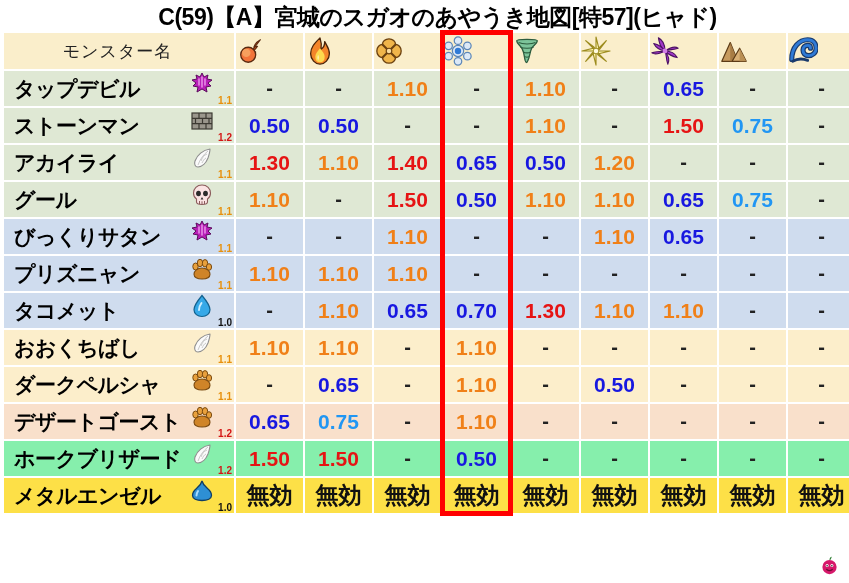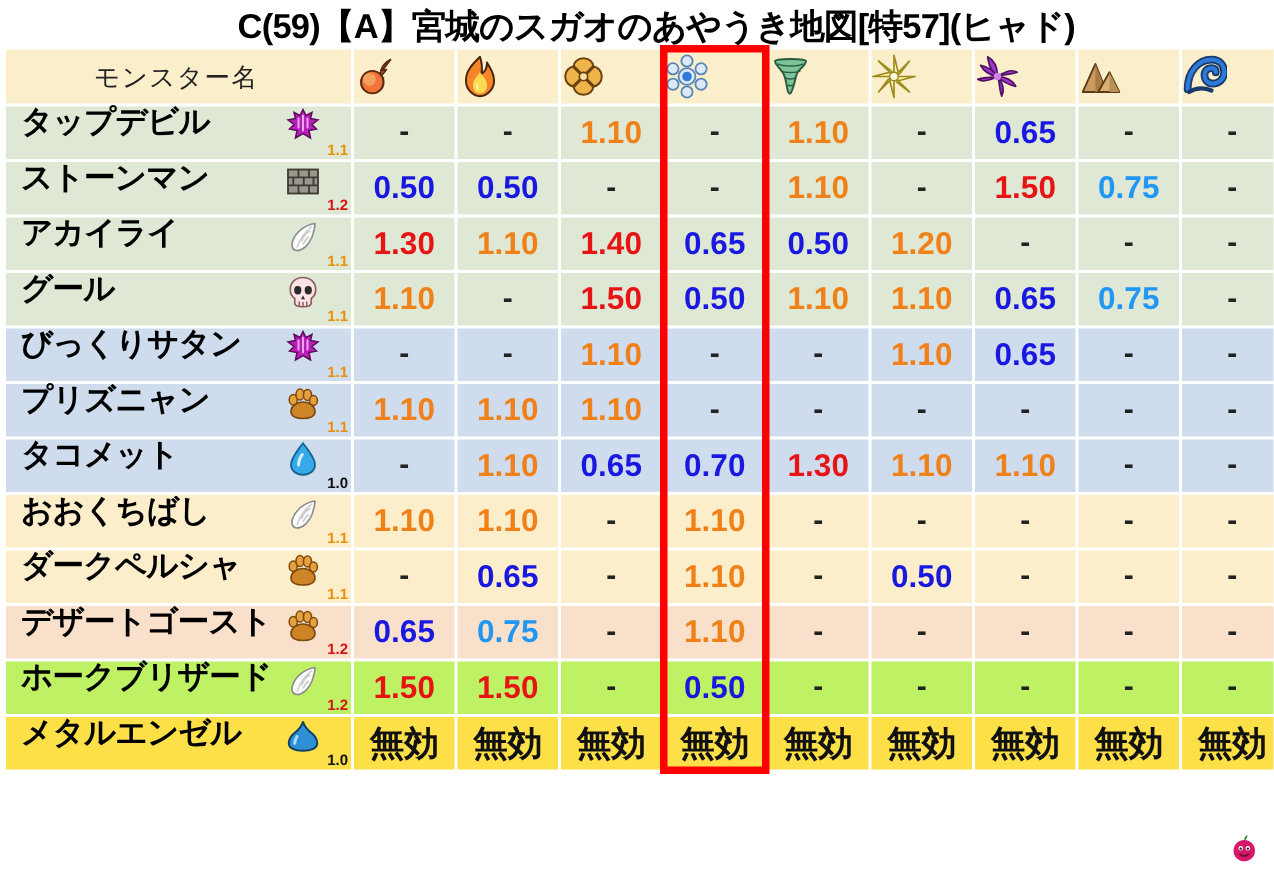--- a/index.html
+++ b/index.html
@@ -54,21 +54,21 @@
     text-align:center;
     font-size:21px;
     font-weight:bold;
   }
   td.name{
     text-align:left;
     padding:0;
     position:relative;
   }
   .namewrap{
-    display:flex;align-items:flex-start;height:35px;
+    display:flex;align-items:center;height:35px;
   }
   .mname{
     flex:1;
     font-size:21px;
     font-weight:bold;
     color:#000;
     padding-left:10px;
     white-space:nowrap;
     letter-spacing:-0.5px;
     line-height:1;
@@ -92,21 +92,21 @@
   }
   .v11{color:#e8900c;}
   .v12{color:#d41515;}
   .v10{color:#111;}
 
   
   .band-green td{background:#dfe8d4;}
   .band-blue  td{background:#cfdcee;}
   .band-cream td{background:#fceecb;}
   .band-peach td{background:#f9e0cb;}
-  .band-pink  td{background:#bef264;}
+  .band-pink  td{background:#86efac;}
   .band-gray  td{background:#fde047;}
 
   
   .c-orange{color:#f08018;margin-top:24px;}
   .c-blue{color:#1818e0;}
   .c-ltblue{color:#2196f3;}
   .c-red{color:#e61414;}
   .c-dash{color:#222;font-size:20px;}
   .c-none{color:#111;font-size:23px;}
 

